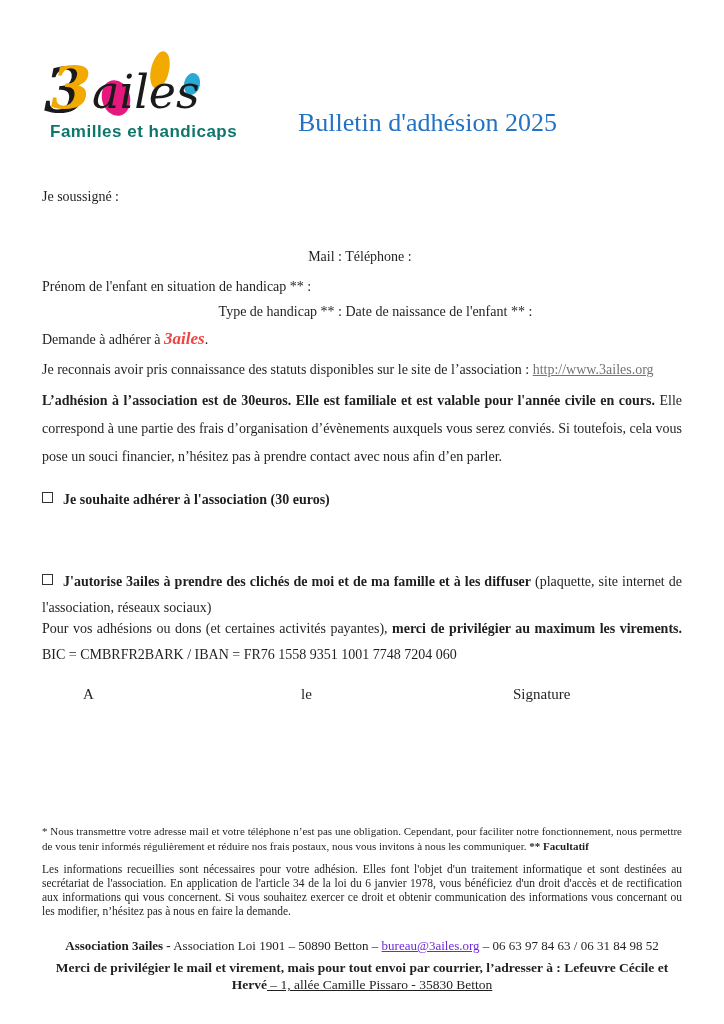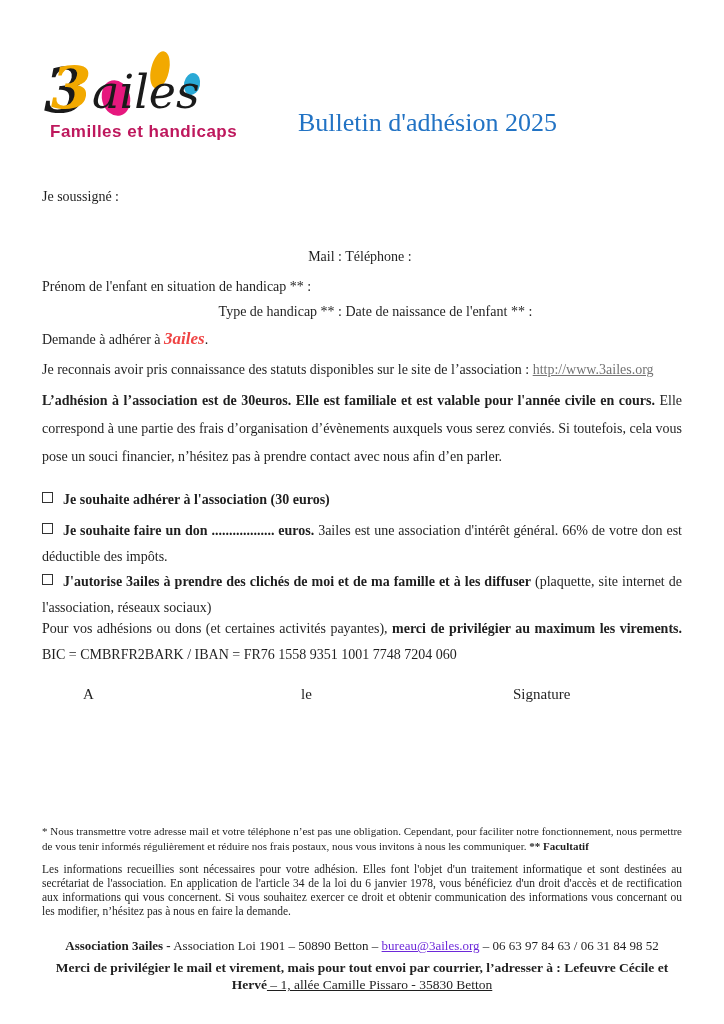--- a/index.html
+++ b/index.html
@@ -10,21 +10,21 @@
     background:#ffffff;
     font-family:"Liberation Serif", serif;
     color:#1f1f1f;
     overflow:hidden;
   }
   .abs{position:absolute;left:42px;width:640px;}
   
   .logo-wrap{position:absolute;left:44px;top:46px;width:250px;}
   .logo-tagline{
     font-family:"Liberation Sans", sans-serif;
-    font-weight:bold;font-size:17px;letter-spacing:0.5px;color:#be185d;
+    font-weight:bold;font-size:17px;letter-spacing:0.5px;color:#0f766e;
     margin-top:-6px;padding-left:6px;
   }
   .doc-title{
     position:absolute;left:298px;top:108px;
     font-size:26px;font-weight:normal;color:#2273c4;margin:0;
     font-family:"Liberation Serif", serif;white-space:nowrap;
   }
   
   .form-line{font-size:14px;line-height:16px;margin:0;}
   .cell-left{display:inline-block;width:300px;text-align:right;}
@@ -90,23 +90,20 @@
   </p>
 
   <p class="abs para lh28" style="top:387px;">
     <b>L’adhésion à l’association est de 30euros. Elle est familiale et est valable pour l'année civile en cours.</b><span> Elle correspond à une partie des frais d’organisation d’évènements auxquels vous serez conviés. Si toutefois, cela vous pose un souci financier, n’hésitez pas à prendre contact avec nous afin d’en parler.</span>
   </p>
 
   <p class="abs para lh26" style="top:487px;">
     <span class="box"></span><b>Je souhaite adhérer à l'association (30 euros)</b><span></span>
   </p>
 
-  <p class="abs para lh26" style="top:518px;">
-    <span class="box"></span><b>Je souhaite faire un don .................. euros.</b><span> 3ailes est une association d'intérêt général. 66% de votre don est déductible des impôts.</span>
-  </p>
 
   <p class="abs para lh26" style="top:569px;">
     <span class="box"></span><b>J'autorise 3ailes à prendre des clichés de moi et de ma famille et à les diffuser</b><span> (plaquette, site internet de l'association, réseaux sociaux)</span>
   </p>
 
   <p class="abs para lh26" style="top:616px;">
     <span>Pour vos adhésions ou dons (et certaines activités payantes), </span><b>merci de privilégier au maximum les virements.</b><span> BIC = CMBRFR2BARK / IBAN = FR76 1558 9351 1001 7748 7204 060</span>
   </p>
 
   <div class="sig-row" style="top:686px;">

